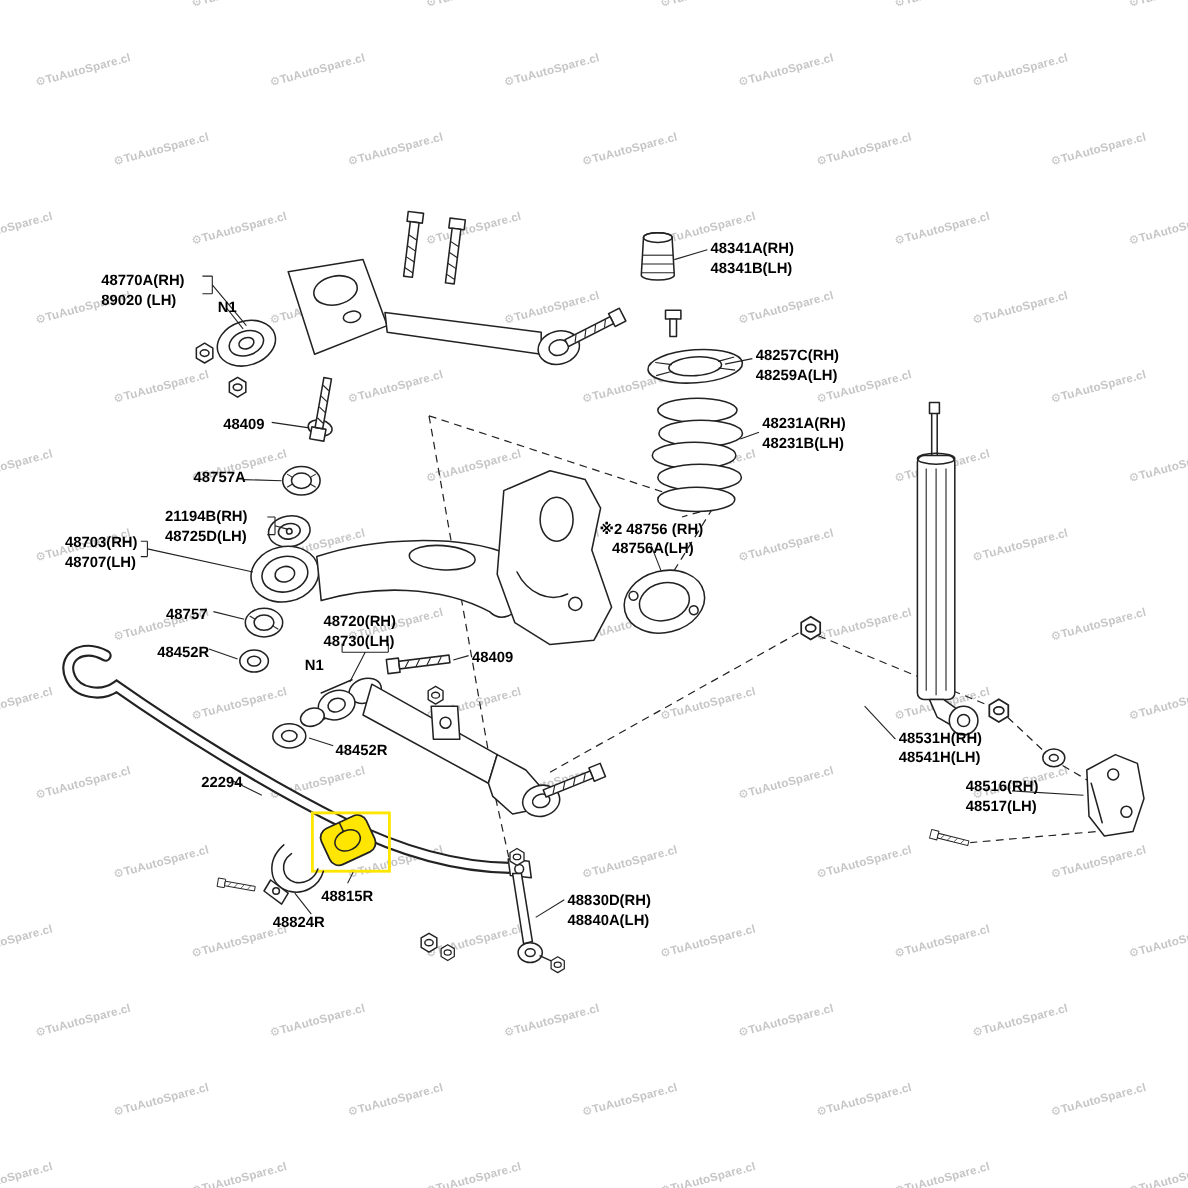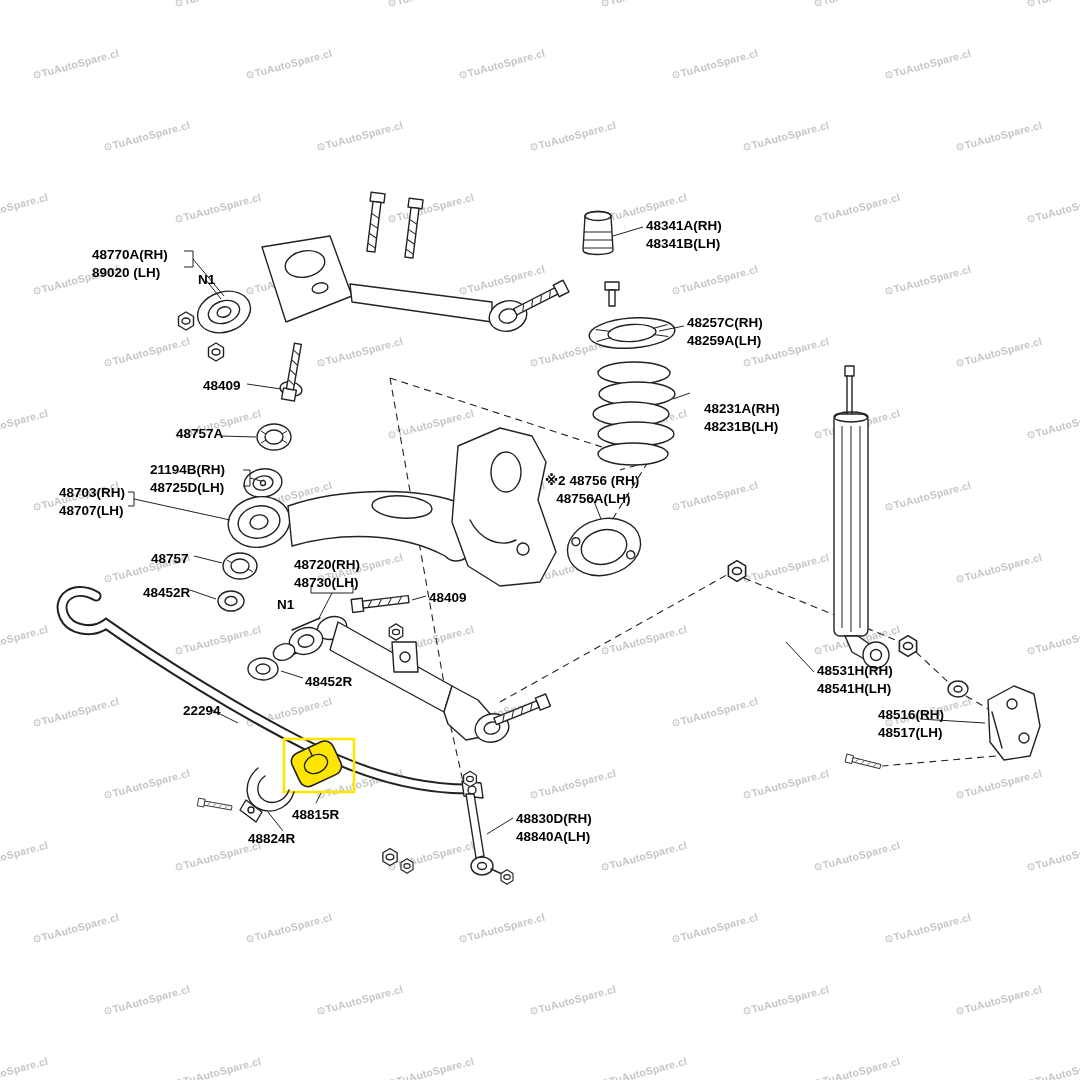--- a/index.html
+++ b/index.html
@@ -371,21 +371,21 @@
   </svg>
 
   <div class="labels-layer" id="labels">
       <div class="part-label" style="left: 92px; top: 246px;">48770A(RH)
 89020 (LH)</div>
       <div class="part-label" style="left: 198px; top: 271px;">N1</div>
       <div class="part-label" style="left: 646px; top: 217px;">48341A(RH)
 48341B(LH)</div>
       <div class="part-label" style="left: 687px; top: 314px;">48257C(RH)
 48259A(LH)</div>
-      <div class="part-label" style="left: 693px; top: 400px; margin-left: 11px;">48231A(RH)
+      <div class="part-label" style="left: 693px; top: 376px;">48231A(RH)
 48231B(LH)</div>
       <div class="part-label" style="left: 203px; top: 377px;">48409</div>
       <div class="part-label" style="left: 176px; top: 425px;">48757A</div>
       <div class="part-label" style="left: 150px; top: 461px;">21194B(RH)
 48725D(LH)</div>
       <div class="part-label" style="left: 59px; top: 484px;">48703(RH)
 48707(LH)</div>
       <div class="part-label" style="left: 545px; top: 472px;">※2 48756 (RH)
    48756A(LH)</div>
       <div class="part-label" style="left: 151px; top: 550px;">48757</div>

